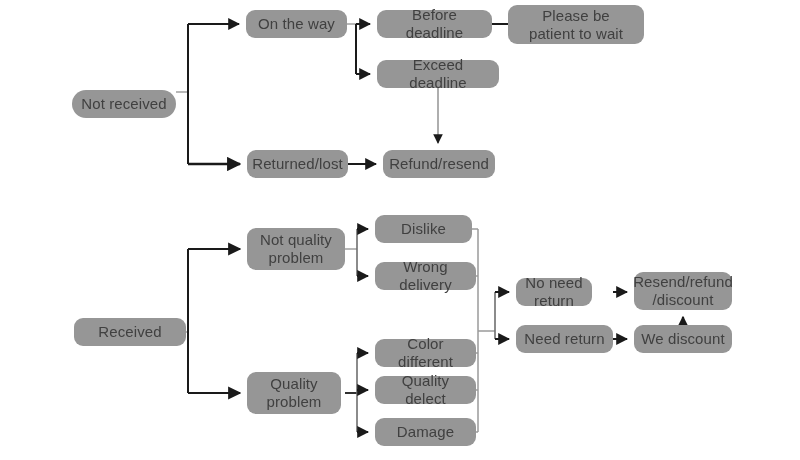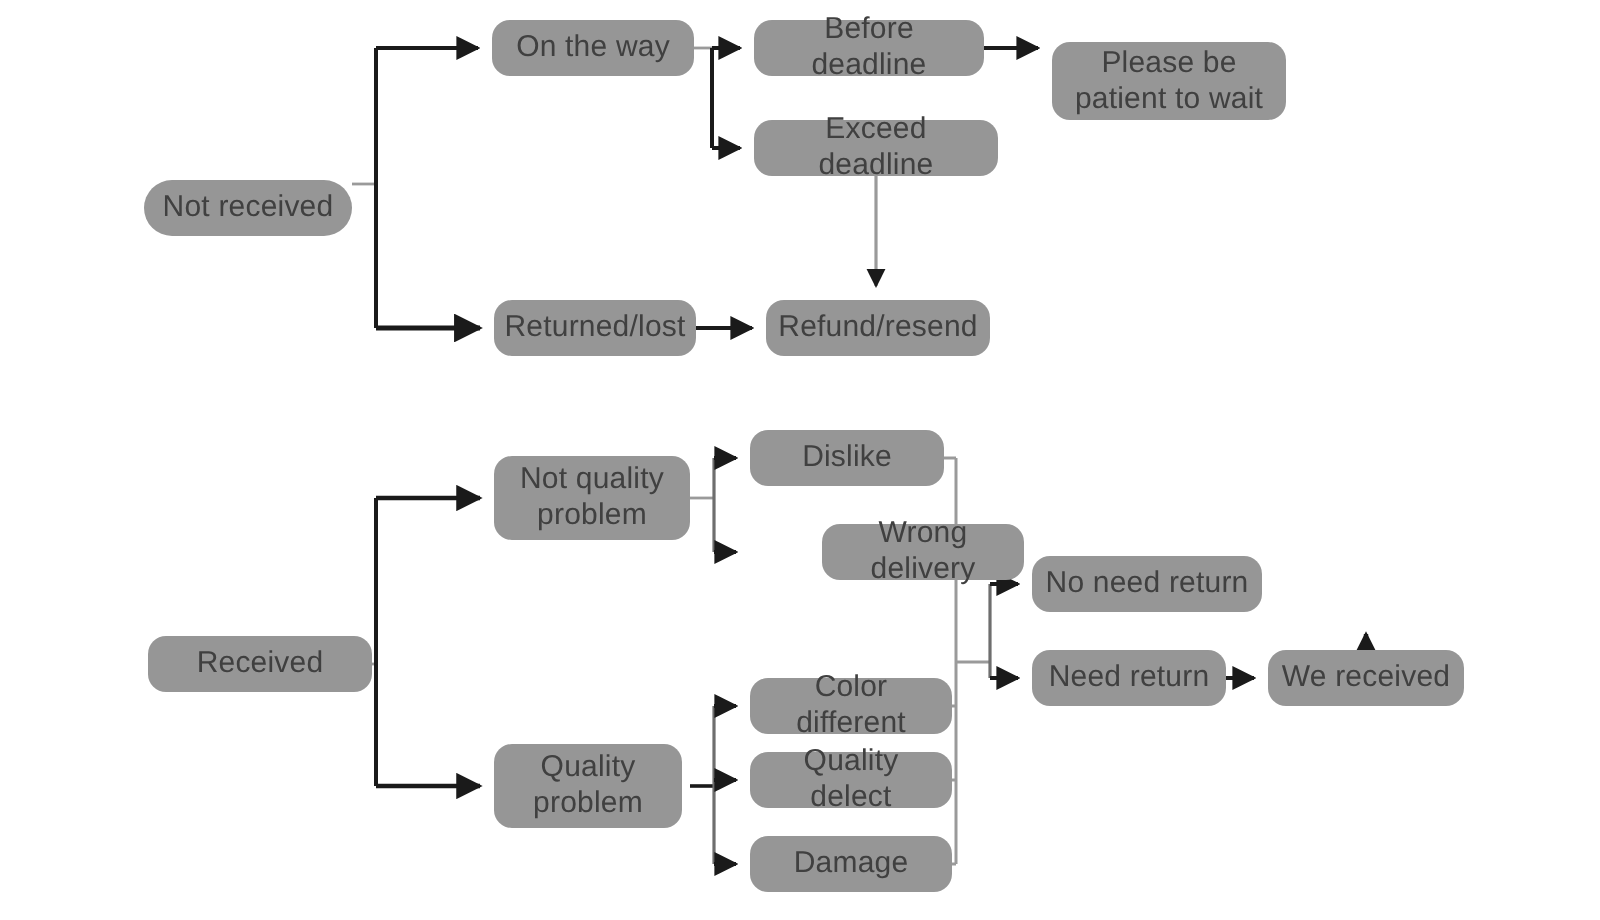--- a/index.html
+++ b/index.html
@@ -111,35 +111,37 @@
 
       <path d="M 613 339 L 627 339" stroke="#1a1a1a" stroke-width="2" marker-end="url(#arrow-dark)"></path>
 
       <path d="M 683 325 L 683 317" stroke="#1a1a1a" stroke-width="2.2" marker-end="url(#arrow-dark-v)"></path>
     </g>
   </svg>
 
   <div class="node" style="left:72px;  top:90px;  width:104px; height:28px;border-radius:14px;">Not received</div>
   <div class="node" style="left:246px; top:10px;  width:101px; height:28px;">On the way</div>
   <div class="node" style="left:377px; top:10px;  width:115px; height:28px;">Before deadline</div>
-  <div class="node" style="left:526px; top:5px;   width:117px; height:39px;margin-top:16px;">Please be
+  <div class="node" style="left:508px; top:5px;   width:136px; height:39px;">Please be
 patient to wait</div>
   <div class="node" style="left:377px; top:60px;  width:122px; height:28px;">Exceed deadline</div>
   <div class="node" style="left:247px; top:150px; width:101px; height:28px;">Returned/lost</div>
   <div class="node" style="left:383px; top:150px; width:112px; height:28px;">Refund/resend</div>
 
   <div class="node" style="left:74px;  top:318px; width:112px;  height:28px;">Received</div>
   <div class="node" style="left:247px; top:228px; width:98px;  height:42px;">Not quality
 problem</div>
   <div class="node" style="left:247px; top:372px; width:94px;  height:42px;">Quality
 problem</div>
 
   <div class="node" style="left:375px; top:215px; width:97px;  height:28px;">Dislike</div>
-  <div class="node" style="left:375px; top:262px; width:101px; height:28px;margin-left:36px;">Wrong delivery</div>
+  <div class="node" style="left:375px; top:262px; width:101px; height:28px;">Wrong delivery</div>
   <div class="node" style="left:375px; top:339px; width:101px; height:28px;">Color different</div>
   <div class="node" style="left:375px; top:376px; width:101px; height:28px;">Quality delect</div>
   <div class="node" style="left:375px; top:418px; width:101px; height:28px;">Damage</div>
 
-  <div class="node" style="left:516px; top:278px; width:115px;  height:28px;">No need return</div>
+  <div class="node" style="left:516px; top:278px; width:76px;  height:28px;">No need return</div>
   <div class="node" style="left:516px; top:325px; width:97px;  height:28px;">Need return</div>
-  <div class="node" style="left:634px; top:325px; width:98px;  height:28px;">We received</div>
+  <div class="node" style="left:634px; top:272px; width:98px; height:38px;">Resend/refund
+/discount</div>
+  <div class="node" style="left:634px; top:325px; width:98px;  height:28px;">We discount</div>
 
 </div>
 
 </body></html>

